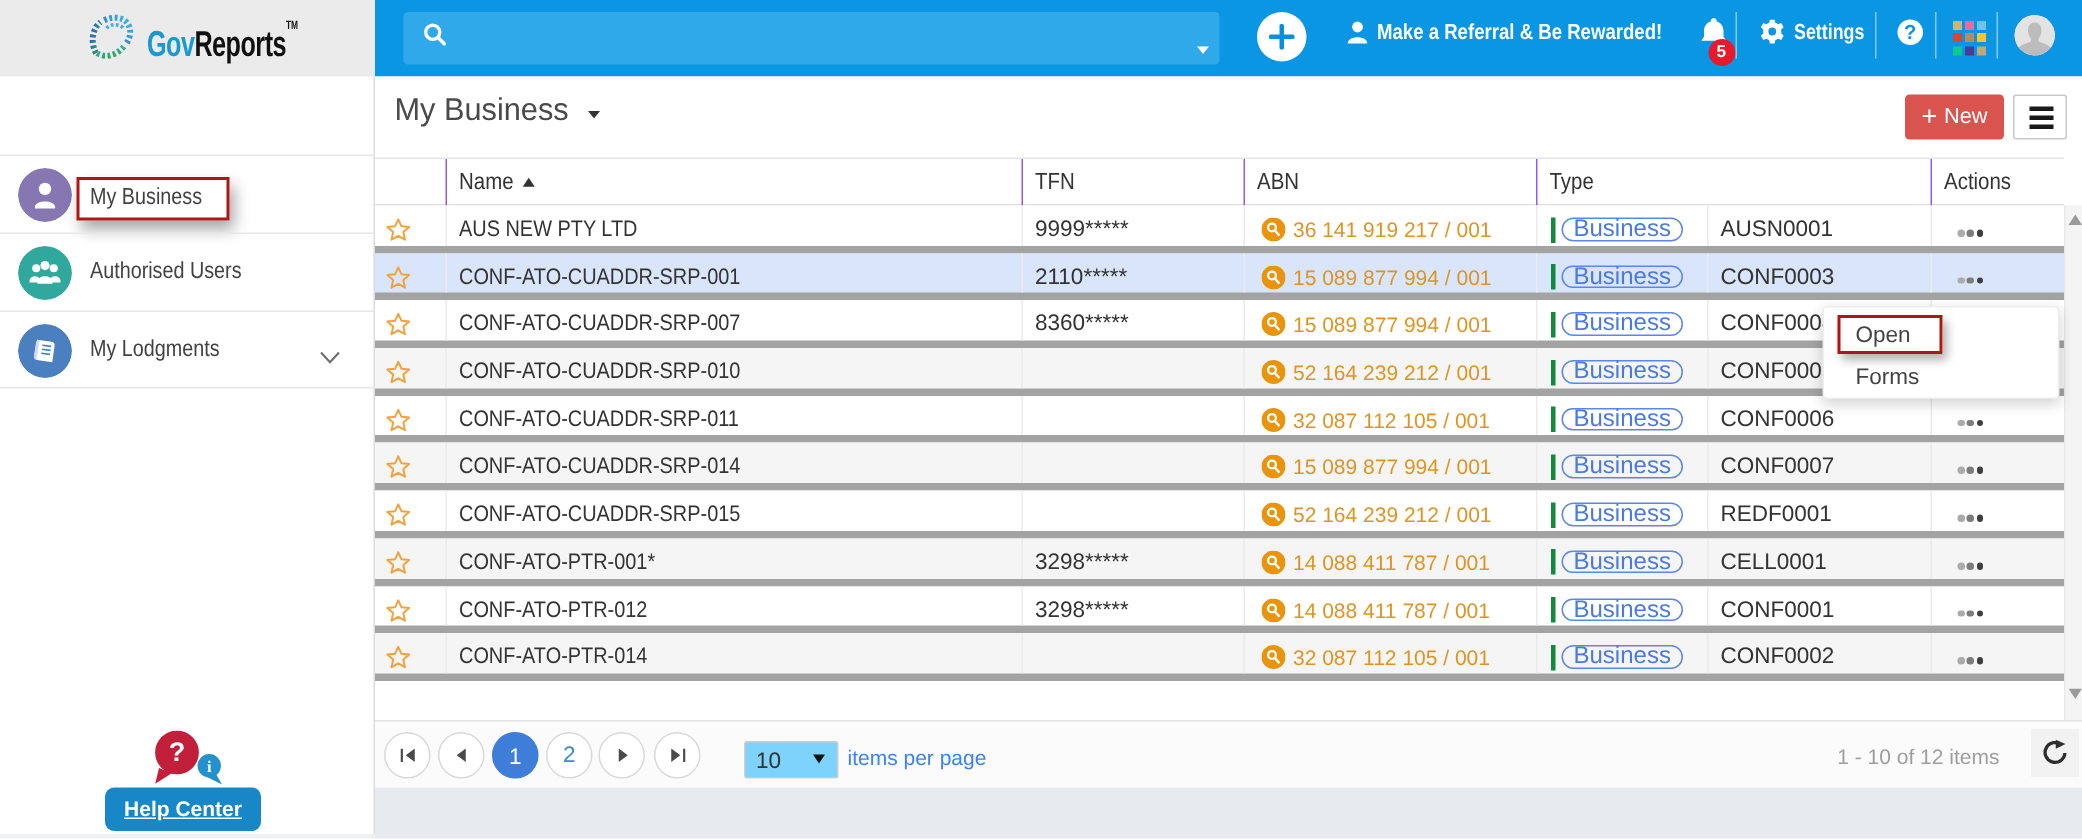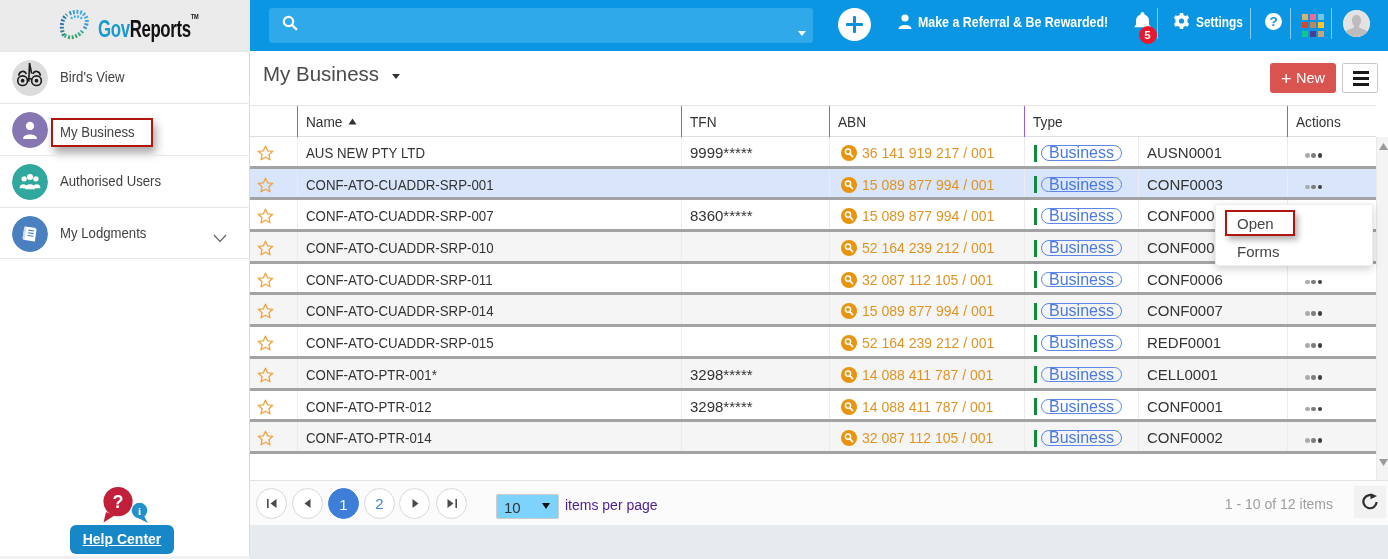--- a/index.html
+++ b/index.html
@@ -45,21 +45,21 @@
 #hambtn { position:absolute; left:1092px; top:12px; width:36px; height:30px; background:#fff; border:1px solid #c8c8c8; border-radius:2px; }
 #hambtn div { position:absolute; left:10px; width:16px; height:2.6px; background:#1a1a1a; }
 
 
 #grid { position:absolute; left:250px; top:105px; width:1138px; }
 #ghead { position:absolute; left:0; top:0; width:1126px; height:32px; background:#fff; border-top:1px solid #e5e5e5; border-bottom:1px solid #dfdfdf; }
 .hcell { position:absolute; top:0; height:31px; border-left:1px solid #8b5cf6; }
 .hcell span { position:absolute; left:8px; top:7px; font-size:15.5px; color:#333; transform:scaleX(0.88); transform-origin:0 50%; }
 .hc0 { border-left:none !important; }
 #rows { position:absolute; left:0; top:32px; width:1126px; }
-.grow { position:relative; width:1126px; height:31.7px; border-bottom:3px solid #a3a3a3; background:#fff; }
+.grow { position:relative; width:1126px; height:31.7px; border-bottom:5px solid #a3a3a3; background:#fff; }
 .grow.alt { background:#f5f5f5; }
 .grow.sel { background:#d8e5fa; }
 .gcell { position:absolute; top:0; height:100%; border-left:1px solid #ebebeb; }
 .gc0 { border-left:none !important; }
 .ntxt { position:absolute; left:8px; top:7px; font-size:15px; color:#333; white-space:nowrap; }
 .scx { transform:scaleX(0.885); transform-origin:0 50%; }
 .star { position:absolute; left:7px; top:8px; }
 .abnico { position:absolute; left:11px; top:8px; width:16px; height:16px; }
 .abntxt { position:absolute; left:32px; top:8px; font-size:14px; color:#df9422; white-space:nowrap; }
 .gbar { position:absolute; left:8.5px; top:7.5px; width:3.5px; height:17px; background:#118a3c; }
@@ -70,21 +70,21 @@
 #vscroll { position:absolute; left:1126px; top:32px; width:12px; height:343px; background:#f4f4f4; border-left:1px solid #e9e9e9;}
 
 
 #pager { position:absolute; left:250px; top:480px; width:1138px; height:45px; background:#fbfbfb; border-top:1px solid #e3e3e3; }
 .pbtn { position:absolute; top:7px; width:31px; height:31px; border-radius:50%; background:#fff; border:1px solid #d9d9d9; }
 .pbtn.cur { background:#3f7ed8; border-color:#3f7ed8; color:#fff; font-size:15px; text-align:center; line-height:31px; }
 .pbtn.num2 { color:#3f87d8; font-size:15px; text-align:center; line-height:29px; }
 #psel { position:absolute; left:246px; top:13px; width:63px; height:24.5px; background:#7dd3fc; border:1px solid #ccc; border-radius:2px; }
 #psel span { position:absolute; left:7px; top:3.5px; font-size:15px; color:#333; }
 #psel .sc { position:absolute; left:45px; top:8px; width:0; height:0; border-left:4.5px solid transparent; border-right:4.5px solid transparent; border-top:6px solid #111; }
-#ipp { position:absolute; left:315px; top:16px; font-size:14px; color:#4c1d95;text-align:right; }
+#ipp { position:absolute; left:315px; top:16px; font-size:14px; color:#3b82f6;text-align:right; }
 #pinfo { position:absolute; left:950px; top:15px; width:133px; text-align:right; font-size:14px; color:#9e9e9e; }
 #refreshbtn { position:absolute; left:1104px; top:5px; width:32px; height:32px; background:#f2f2f2; }
 #graybottom { position:absolute; left:250px; top:525px; width:1138px; height:34px; background:#e8ebed; }
 #bottomstrip { position:absolute; left:0; top:556px; width:250px; height:3px; background:#f0f1f2; }
 
 
 #popup { position:absolute; left:1215px; top:204px; width:158px; height:62px; background:#fff; border:1px solid #ededed; border-radius:3px; box-shadow:0 3px 9px rgba(0,0,0,0.18); }
 #popup .item { position:absolute; left:21px; font-size:15px; color:#444; }
 #openbox { position:absolute; left:9px; top:4.5px; width:70px; height:26.5px; border:2.5px solid #b11510; box-shadow:3px 4px 6px rgba(0,0,0,0.3); }
 </style>
@@ -111,35 +111,20 @@
       <g fill="none" stroke-width="4" stroke-dasharray="1.9 1.7">
         <path d="M8,27.5 C4.5,21 5,11.5 11,6.8" stroke="url(#lg3)"></path>
         <path d="M13.5,5.5 C19,2.8 26,3.2 29,7.5 C31.5,11 31.5,16 28.5,20.5" stroke="url(#lg1)"></path>
         <path d="M26.5,23 C23,27.5 16.5,30.5 11.5,28.7 C10,28.2 9,27.6 8.5,27.2" stroke="url(#lg2)"></path>
       </g>
       <path d="M26,10.5 C22.5,7.5 17.5,8 15,10.8" fill="none" stroke-width="2.4" stroke="#3cb1e5" stroke-dasharray="1.8 1.6"></path>
     </svg>
     <div id="logotxt"><span class="gov">Gov</span>Reports<span class="tm">TM</span></div>
   </div>
 
-  <div class="menurow" style="top:51px">
-    <svg class="menuico" width="40" height="40" viewBox="0 0 40 40">
-      <circle cx="20" cy="20" r="20" fill="#dcdcdc"></circle>
-      <g stroke="#1c1c1c" fill="none" stroke-width="1.8">
-        <path d="M19.5,3.5 L18.6,24 M19.5,3.5 L21.8,15"></path>
-        <path d="M7.5,17.5 C8,12 14,11 15.8,15.5 M23.2,15.5 C25,11 31,12 31.5,17.5"></path>
-        <circle cx="11.8" cy="23" r="5.4"></circle>
-        <circle cx="27.2" cy="23" r="5.4"></circle>
-        <path d="M17,22 C18.2,20 20.8,20 22,22"></path>
-      </g>
-      <circle cx="11.8" cy="23" r="2.1" fill="#1c1c1c"></circle>
-      <circle cx="27.2" cy="23" r="2.1" fill="#1c1c1c"></circle>
-    </svg>
-    <div class="menutxt">Bird's View</div>
-  </div>
 
   <div class="menurow" style="top:103px">
     <svg class="menuico" width="40" height="40" viewBox="0 0 40 40">
       <circle cx="20" cy="20" r="20" fill="#8677b2"></circle>
       <circle cx="20" cy="15.5" r="4.6" fill="#fff"></circle>
       <path d="M12.5,29 C12.5,23.5 27.5,23.5 27.5,29 L27.5,30 L12.5,30 Z" fill="#fff"></path>
     </svg>
     <div id="redbox">
         <span>My Business</span>
       </div>
@@ -312,20 +297,23 @@
       </div>
   <div class="grow sel">
         <div class="gcell gc0" style="left:0;width:47px">
           <svg class="star" width="17" height="16" viewBox="0 0 17 16">
             <path d="M8.5,1.2 L10.6,5.8 L15.8,6.3 L11.9,9.7 L13,14.8 L8.5,12.2 L4,14.8 L5.1,9.7 L1.2,6.3 L6.4,5.8 Z" fill="none" stroke="#f2a23c" stroke-width="1.3" stroke-linejoin="round"></path>
           </svg>
         </div>
         <div class="gcell" style="left:47px;width:384px">
           <div class="ntxt scx">CONF-ATO-CUADDR-SRP-001</div>
         </div>
+        <div class="gcell" style="left:431px;width:148px">
+          <div class="ntxt">2110*****</div>
+        </div>
         <div class="gcell" style="left:579px;width:195px">
           <svg class="abnico" width="16" height="16" viewBox="0 0 16 16">
             <circle cx="8" cy="8" r="8" fill="#e8940d"></circle>
             <circle cx="7" cy="6.6" r="2.6" fill="none" stroke="#fff" stroke-width="1.5"></circle>
             <line x1="8.8" y1="8.6" x2="11.5" y2="11.6" stroke="#fff" stroke-width="1.6" stroke-linecap="round"></line>
           </svg>
           <div class="abntxt">15 089 877 994 / 001</div>
         </div>
         <div class="gcell" style="left:774px;width:114px">
           <div class="gbar"></div>

